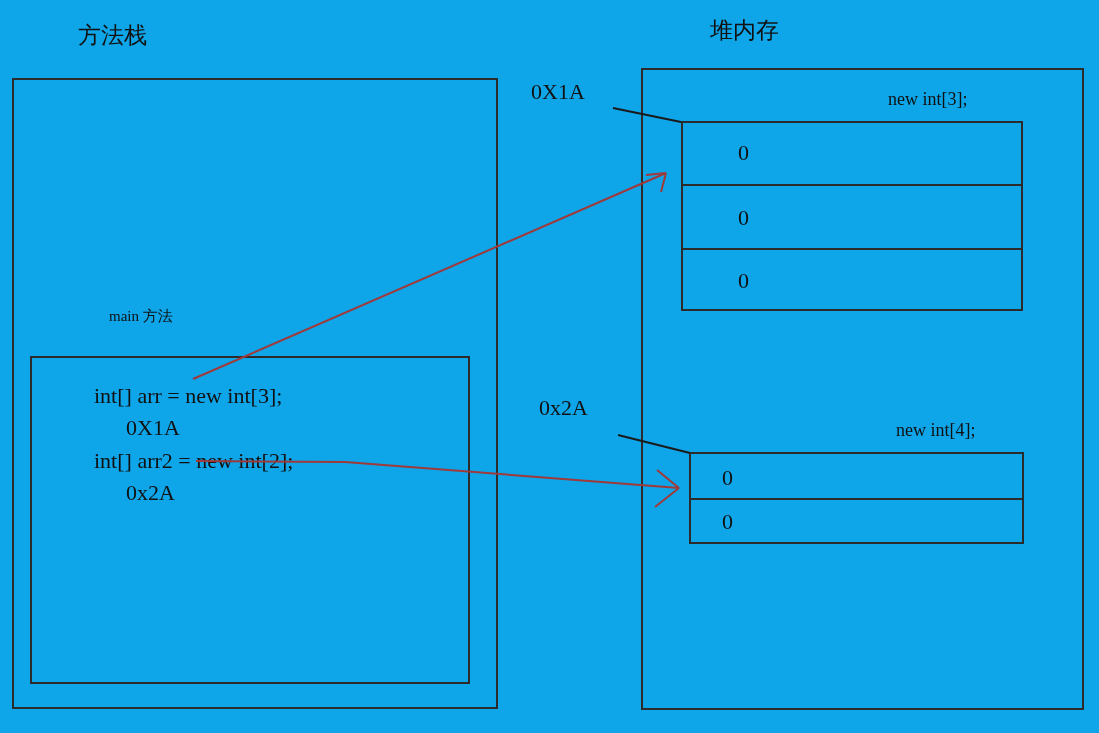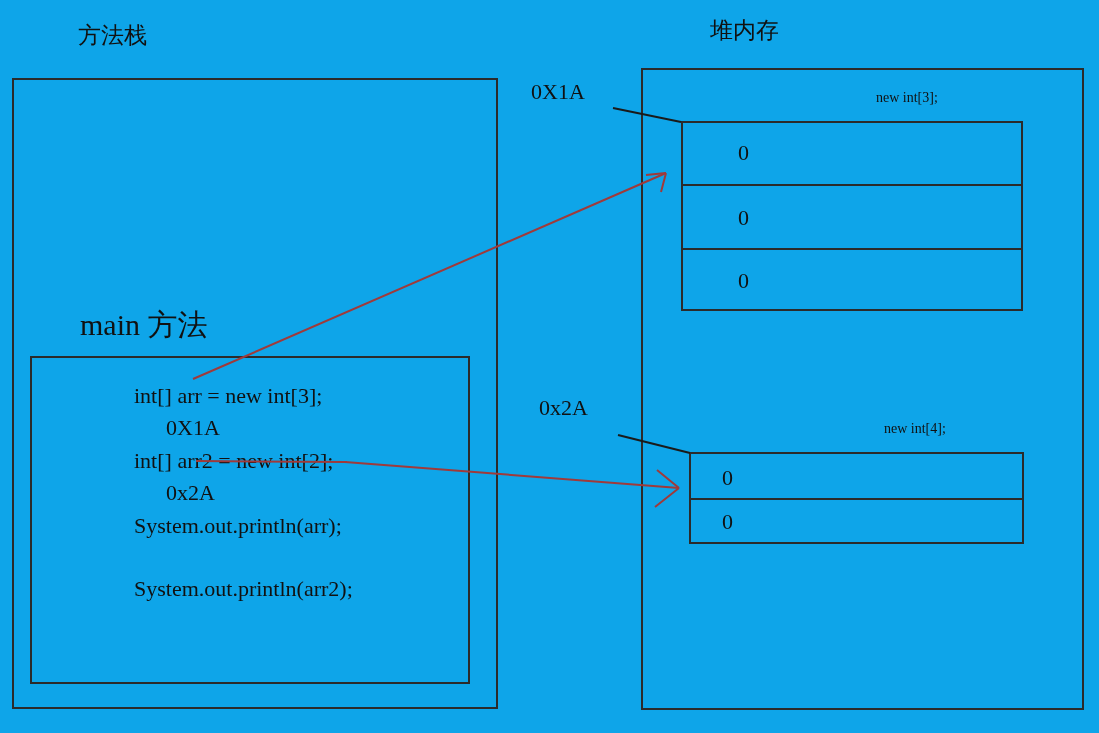--- a/index.html
+++ b/index.html
@@ -25,21 +25,22 @@
     color: #111111;
     line-height: 1.1;
   }
   .heading {
     font-size: 23px;
   }
   .addr {
     font-size: 22px;
   }
   .arr-title {
-    font-size: 14px;
+    font-size: 18px;
+    margin-left: 12px;
   }
   .cell-val {
     position: absolute;
     font-size: 22px;
     color: #111111;
   }
   .box {
     position: absolute;
     border: 2px solid #2b2b2b;
     box-sizing: border-box;
@@ -49,21 +50,20 @@
     position: absolute;
     height: 0;
     border-top: 2px solid #2b2b2b;
   }
   .code {
     position: absolute;
     font-size: 22px;
     white-space: pre;
     color: #111111;
     line-height: 1.0;
-    margin-left: 40px;
   }
   svg.overlay {
     position: absolute;
     left: 0;
     top: 0;
     width: 1099px;
     height: 733px;
     pointer-events: none;
   }
 </style>
@@ -71,35 +71,33 @@
 <body>
 
 <div id="canvas">
 
   <div class="label heading" style="left:78px; top:23px;">方法栈</div>
 
   <div class="label heading" style="left:710px; top:18px;">堆内存</div>
 
   <div class="box" style="left:12px; top:78px; width:486px; height:631px;"></div>
 
-  <div class="label" style="left:80px; top:308px; font-size:30px;">main 方法</div>
+  <div class="label" style="left:109px; top:308px; font-size:15px;">main 方法</div>
 
   <div class="box" style="left:30px; top:356px; width:440px; height:328px;"></div>
 
   <div class="code" style="left:94px; top:385px;">int[] arr = new int[3];</div>
 
   <div class="code" style="left:126px; top:417px;">0X1A</div>
 
   <div class="code" style="left:94px; top:450px;">int[] arr2 = new int[2];</div>
 
   <div class="code" style="left:126px; top:482px;">0x2A</div>
 
-  <div class="code" style="left:94px; top:515px;">System.out.println(arr);</div>
 
-  <div class="code" style="left:94px; top:578px;">System.out.println(arr2);</div>
 
   <div class="box" style="left:641px; top:68px; width:443px; height:642px;"></div>
 
   <div class="label addr" style="left:531px; top:80px;">0X1A</div>
 
   <div class="label arr-title" style="left:876px; top:90px;">new int[3];</div>
 
   <div class="box" style="left:681px; top:121px; width:342px; height:190px;"></div>
   <div class="rowline" style="left:683px; top:184px; width:338px;"></div>
   <div class="rowline" style="left:683px; top:248px; width:338px;"></div>

